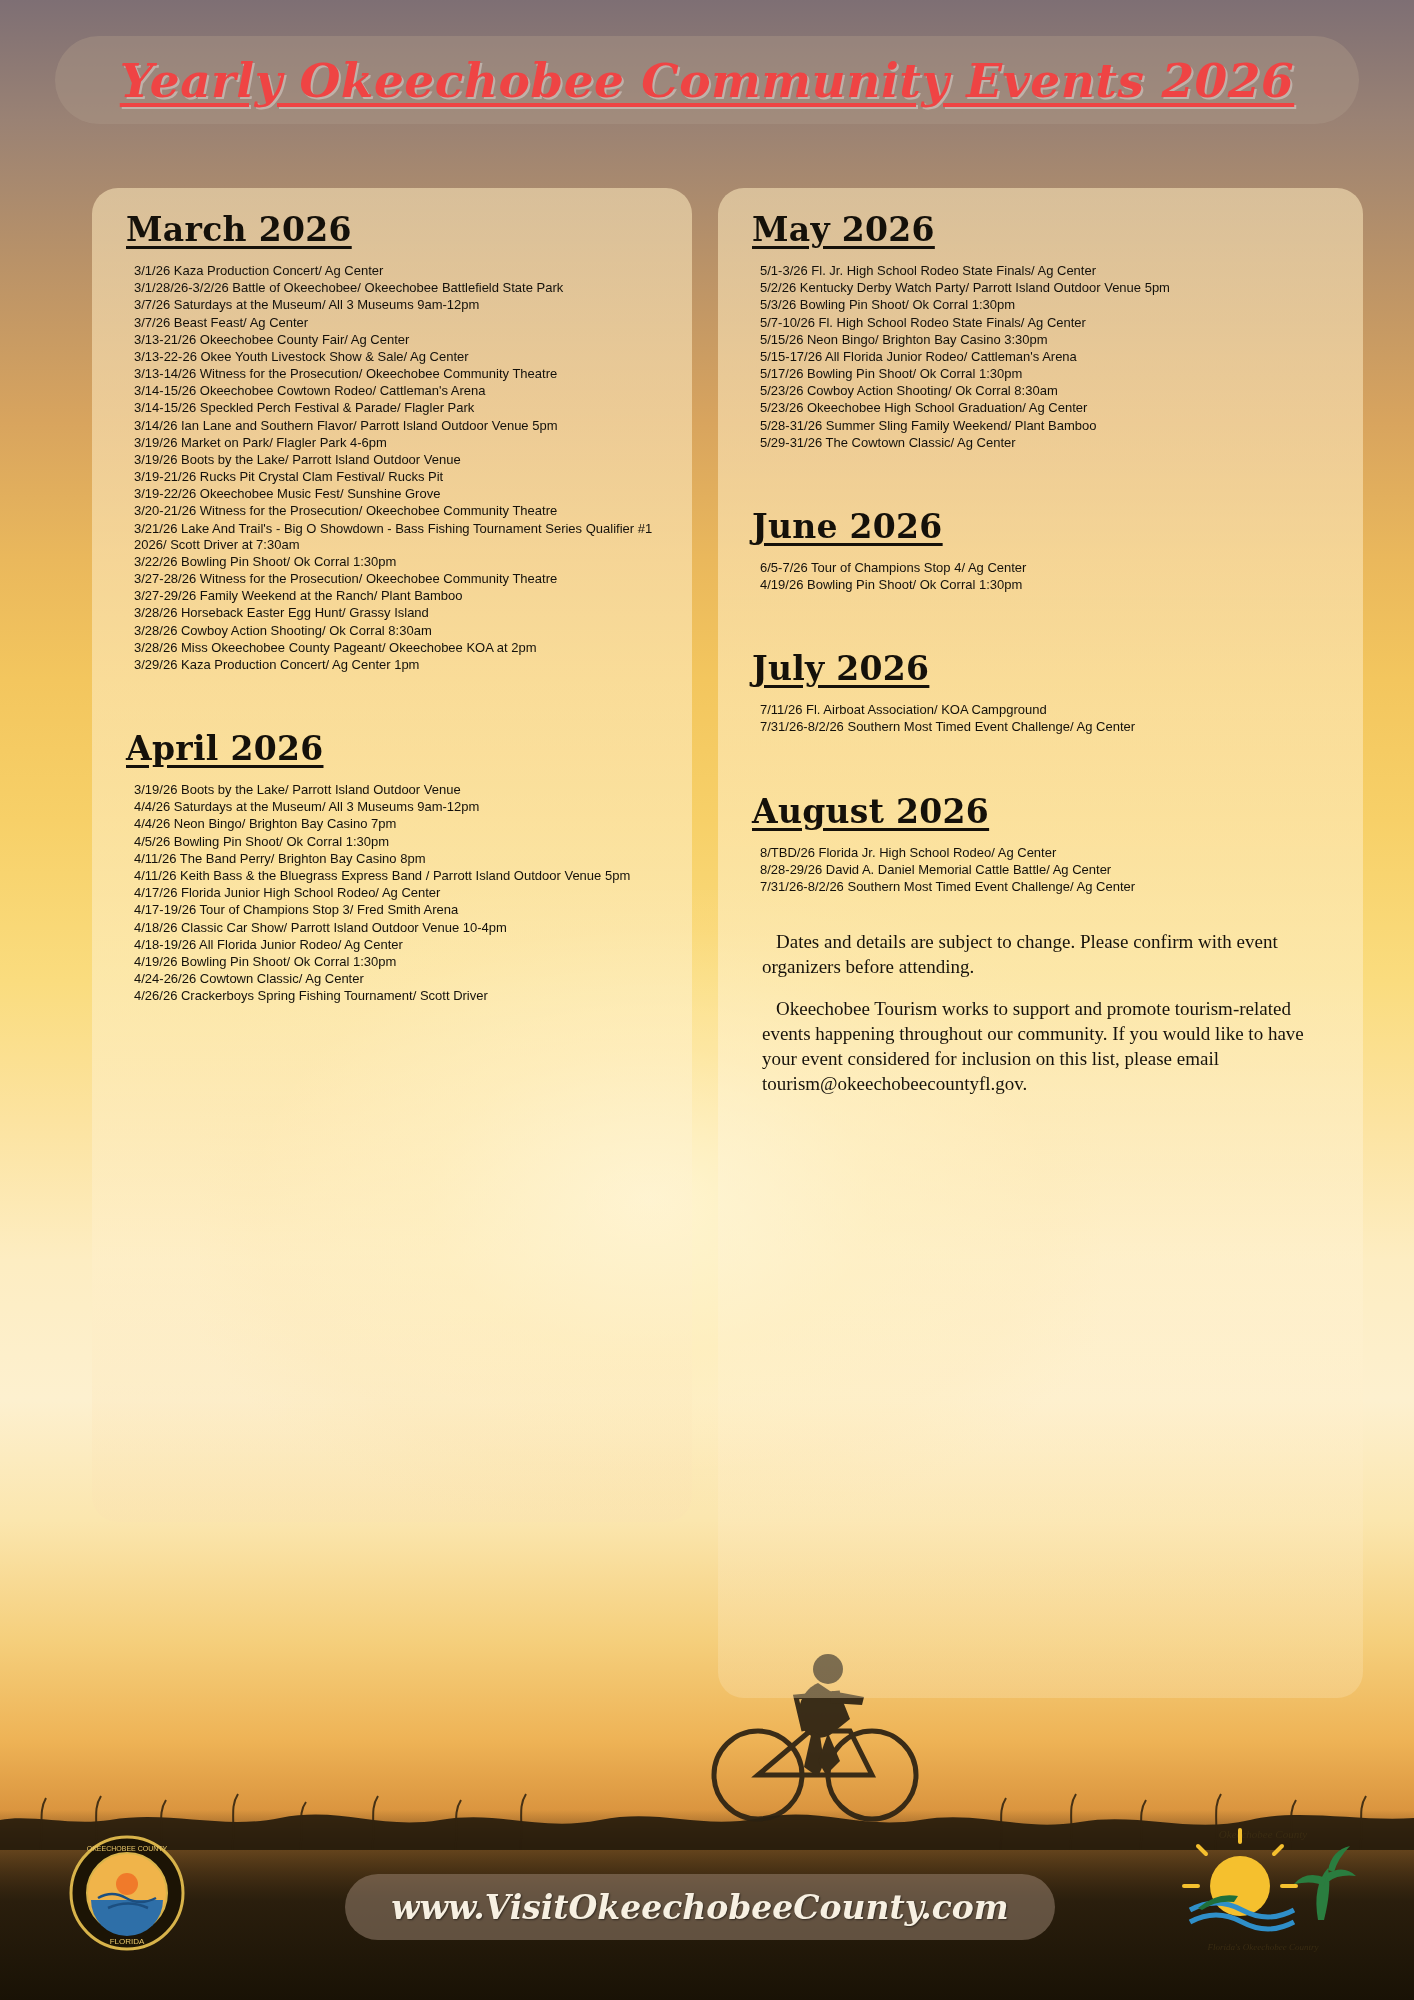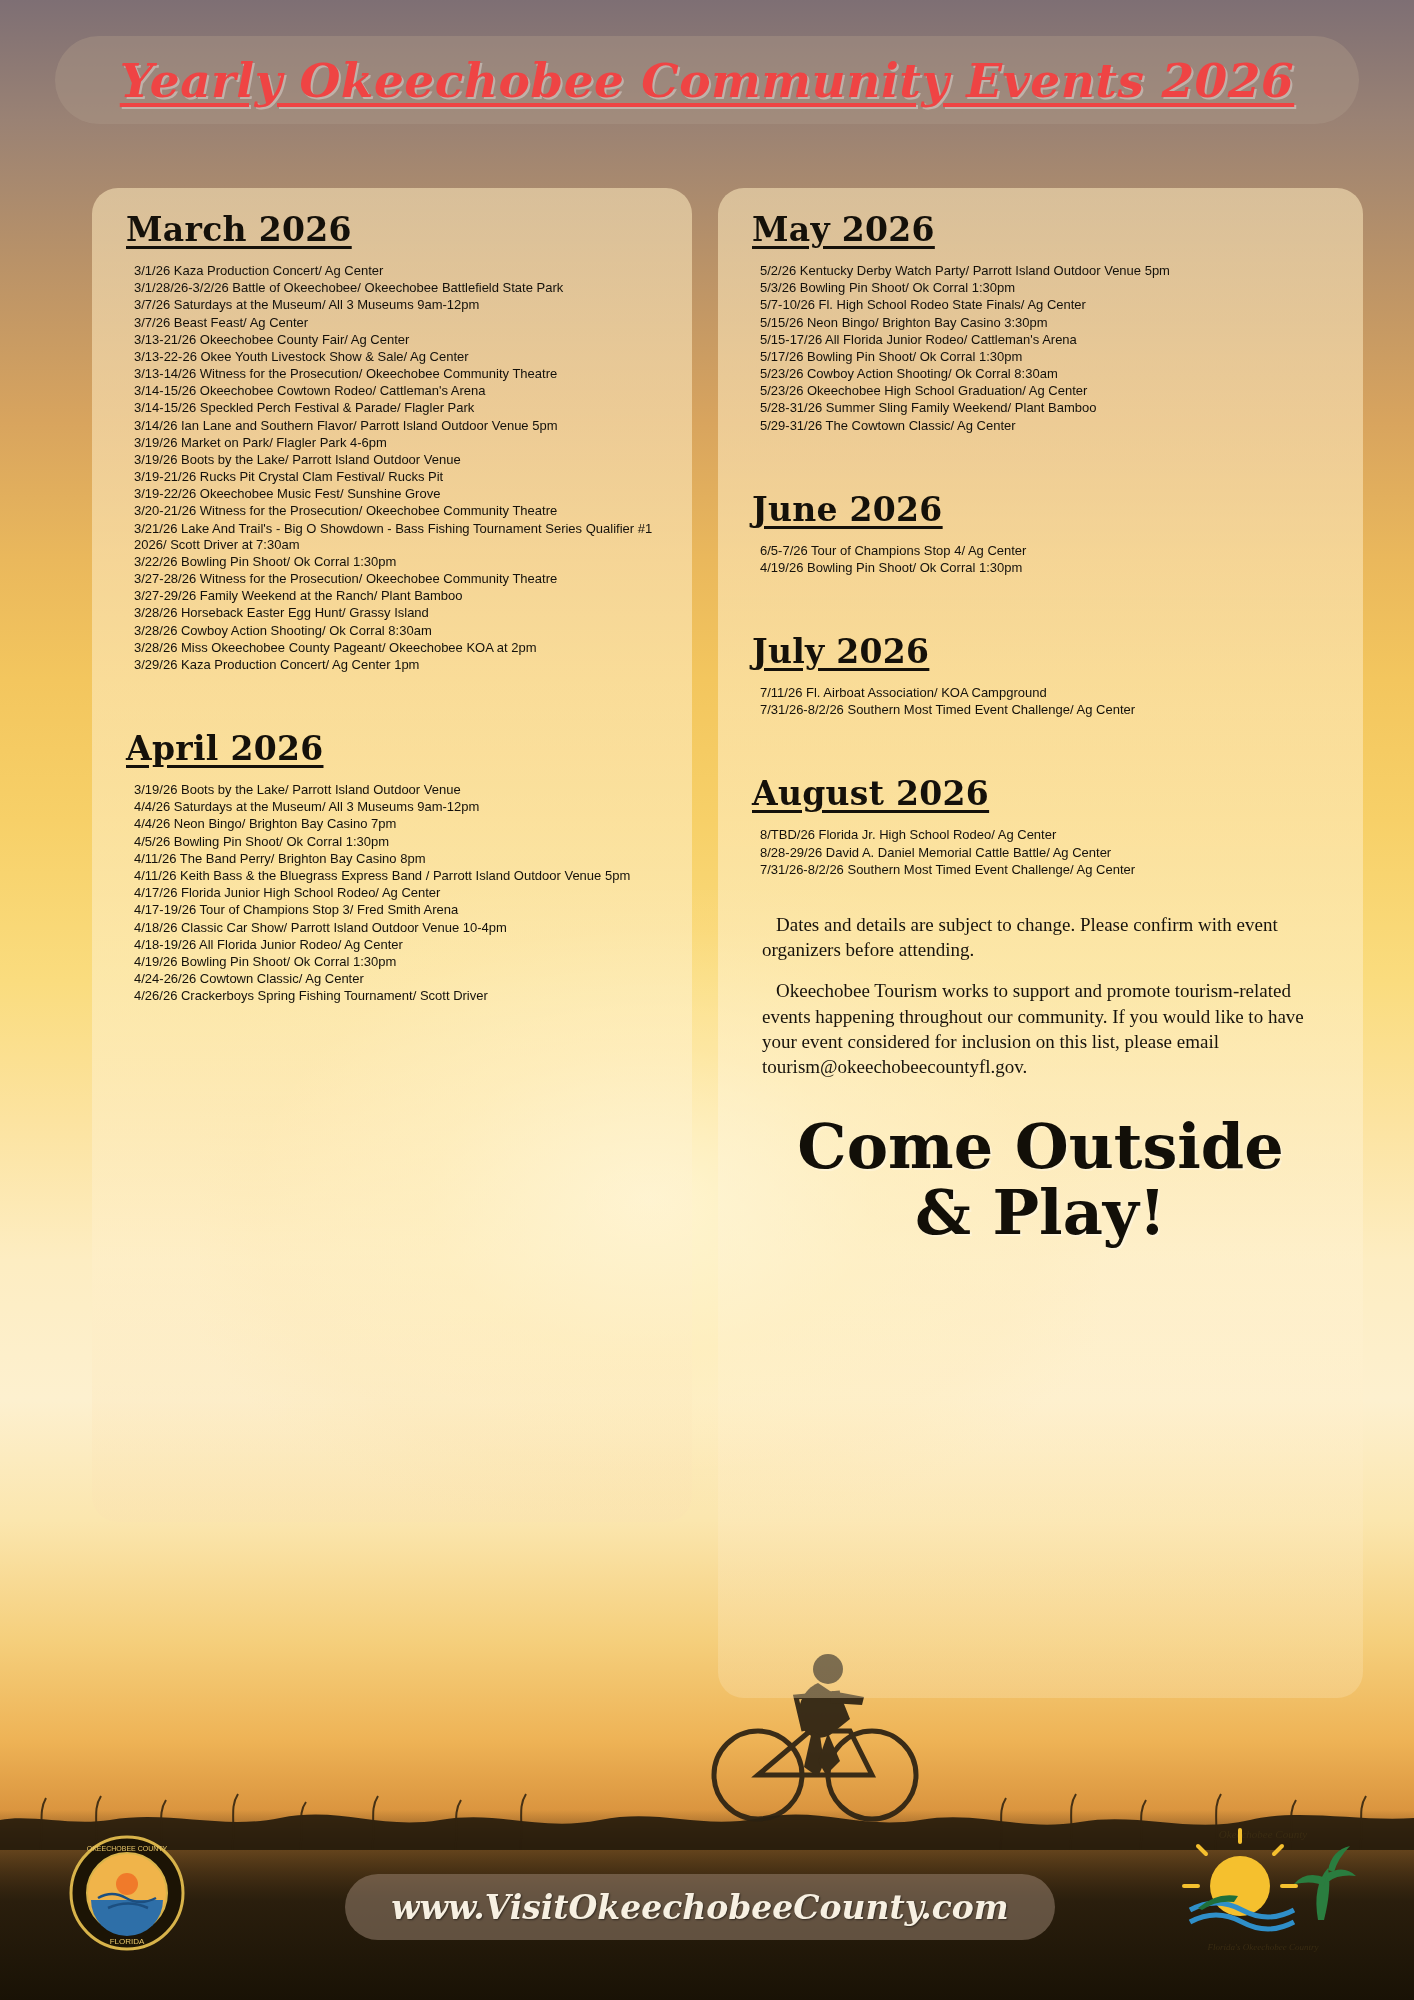--- a/index.html
+++ b/index.html
@@ -297,20 +297,21 @@
     <li>4/18-19/26 All Florida Junior Rodeo/ Ag Center</li>
     <li>4/19/26 Bowling Pin Shoot/ Ok Corral 1:30pm</li>
     <li>4/24-26/26 Cowtown Classic/ Ag Center</li>
     <li>4/26/26 Crackerboys Spring Fishing Tournament/ Scott Driver</li>
   </ul>
 </div>
 
 <div class="col col-right">
   <h2 class="month">May 2026</h2>
   <ul class="events">
+    <li>5/1-3/26 Fl. Jr. High School Rodeo State Finals/ Ag Center</li>
     <li>5/2/26 Kentucky Derby Watch Party/ Parrott Island Outdoor Venue 5pm</li>
     <li>5/3/26 Bowling Pin Shoot/ Ok Corral 1:30pm</li>
     <li>5/7-10/26 Fl. High School Rodeo State Finals/ Ag Center</li>
     <li>5/15/26 Neon Bingo/ Brighton Bay Casino 3:30pm</li>
     <li>5/15-17/26 All Florida Junior Rodeo/ Cattleman's Arena</li>
     <li>5/17/26 Bowling Pin Shoot/ Ok Corral 1:30pm</li>
     <li>5/23/26 Cowboy Action Shooting/ Ok Corral 8:30am</li>
     <li>5/23/26 Okeechobee High School Graduation/ Ag Center</li>
     <li>5/28-31/26 Summer Sling Family Weekend/ Plant Bamboo</li>
     <li>5/29-31/26 The Cowtown Classic/ Ag Center</li>
@@ -333,24 +334,20 @@
     <li>8/TBD/26 Florida Jr. High School Rodeo/ Ag Center</li>
     <li>8/28-29/26 David A. Daniel Memorial Cattle Battle/ Ag Center</li>
     <li>7/31/26-8/2/26 Southern Most Timed Event Challenge/ Ag Center</li>
   </ul>
 
   <div class="note-block">
     <div class="note">Dates and details are subject to change. Please confirm with event organizers before attending.</div>
     <div class="note">Okeechobee Tourism works to support and promote tourism-related events happening throughout our community. If you would like to have your event considered for inclusion on this list, please email tourism@okeechobeecountyfl.gov.</div>
   </div>
 
-  <div class="come-outside">
-    <div>Come Outside</div>
-    <div>&amp; Play!</div>
-  </div>
 </div>
 
 <svg class="seal" viewBox="0 0 118 118">
   <circle cx="59" cy="59" r="56" fill="#1c1405" stroke="#d8b34a" stroke-width="3"></circle>
   <circle cx="59" cy="59" r="40" fill="#f0b44a" stroke="#d8b34a" stroke-width="2"></circle>
   <path d="M23,66 a36,36 0 0,0 72,0 Z" fill="#2e6fa8"></path>
   <circle cx="59" cy="50" r="11" fill="#f07a2a"></circle>
   <path d="M30,64 q14,-8 28,0 q14,8 30,0" stroke="#1c4f80" stroke-width="2.5" fill="none"></path>
   <path d="M40,74 q20,-9 40,0" stroke="#1c4f80" stroke-width="2.5" fill="none"></path>
   <text x="59" y="17" font-family="Liberation Sans, sans-serif" font-size="7" fill="#e8c66a" text-anchor="middle">OKEECHOBEE COUNTY</text>

